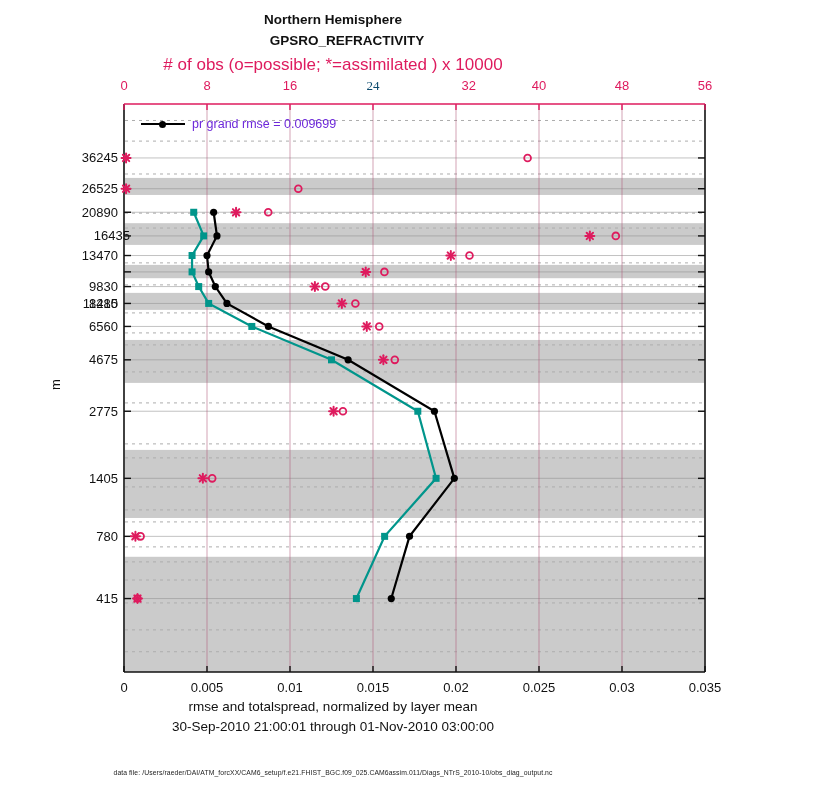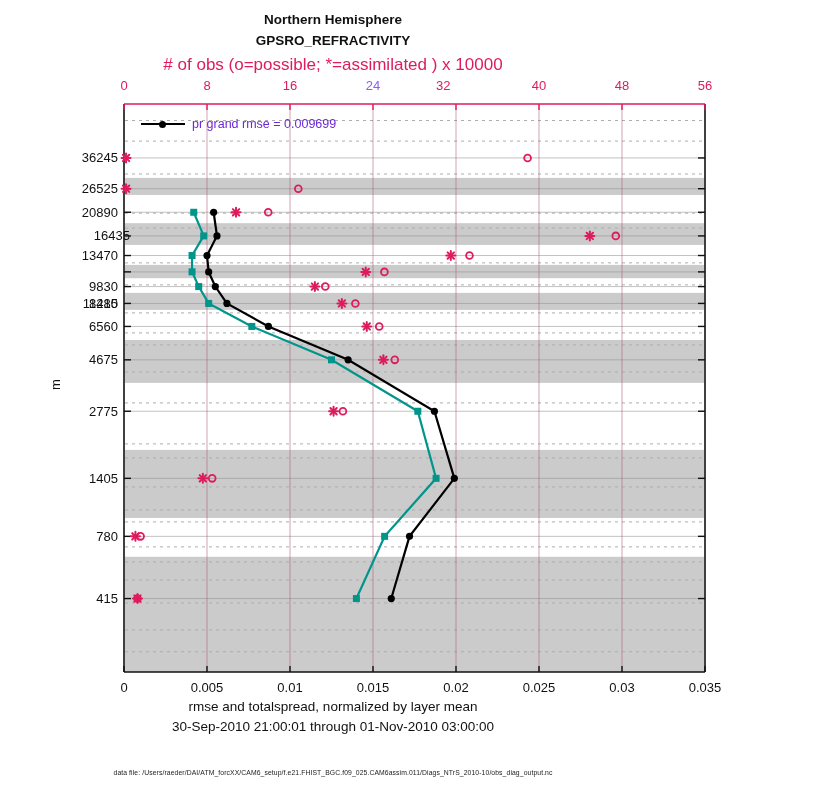--- a/index.html
+++ b/index.html
@@ -1,21 +1,21 @@
 <!DOCTYPE html>
 <html><head>
 <meta charset="utf-8">
 <style>
   html,body{margin:0;padding:0;background:#fff;}
   #fig{position:relative;width:830px;height:800px;background:#fff;overflow:hidden;
        font-family:"Liberation Sans","DejaVu Sans",sans-serif;}
   #plot-svg{position:absolute;left:0;top:0;}
   .ctr{position:absolute;left:0;width:666px;text-align:center;}
   .t1{top:12px;font-size:13.5px;font-weight:bold;color:#111;}
-  .t2{top:33px;font-size:13.5px;font-weight:bold;color:#111;}
+  .t2{top:33px;font-size:13.5px;font-weight:bold;color:#111;padding-left:14px;}
   .toplab{top:55px;font-size:17px;color:#de1b5e;}
   .xlab{top:699px;font-size:13.5px;color:#111;}
   .xlab2{top:719px;font-size:13.5px;color:#111;}
   .footer{top:769px;font-size:6.8px;color:#222;letter-spacing:0.1px;}
   .ylab{position:absolute;left:50px;top:377px;font-size:13px;color:#111;
         transform:rotate(-90deg);transform-origin:center;}
   .ticklab{position:absolute;font-size:13px;color:#111;white-space:nowrap;}
   .toptick{color:#de1b5e;}
   .yticklab{position:absolute;font-size:13px;color:#111;width:72px;text-align:right;}
   #legend{position:absolute;left:141px;top:116px;}
@@ -246,22 +246,22 @@
       <span class="leg-text">pr grand rmse = 0.009699</span>
     </div>
   </div>
 
   <div class="ctr xlab">rmse and totalspread, normalized by layer mean</div>
   <div class="ctr xlab2">30-Sep-2010 21:00:01 through 01-Nov-2010 03:00:00</div>
   <div class="ctr footer">data file: /Users/raeder/DAI/ATM_forcXX/CAM6_setup/f.e21.FHIST_BGC.f09_025.CAM6assim.011/Diags_NTrS_2010-10/obs_diag_output.nc</div>
 <div class="ticklab toptick" style="left: 104px; top: 78px; width: 40px; text-align: center; color: rgb(222, 27, 94);">0</div>
     <div class="ticklab toptick" style="left: 187px; top: 78px; width: 40px; text-align: center; color: rgb(222, 27, 94);">8</div>
     <div class="ticklab toptick" style="left: 270px; top: 78px; width: 40px; text-align: center; color: rgb(222, 27, 94);">16</div>
-    <div class="ticklab toptick" style="left: 353px; top: 78px; width: 40px; text-align: center; color: #8b5cf6;">24</div>
-    <div class="ticklab toptick" style="left: 436px; top: 78px; width: 40px; text-align: left; color: rgb(222, 27, 94);">32</div>
+    <div class="ticklab toptick" style="left: 353px; top: 78px; width: 40px; text-align: center; color: #0c4a6e; font-family: Liberation Serif, serif;">24</div>
+    <div class="ticklab toptick" style="left: 436px; top: 78px; width: 40px; text-align: right; color: rgb(222, 27, 94);">32</div>
     <div class="ticklab toptick" style="left: 519px; top: 78px; width: 40px; text-align: center; color: rgb(222, 27, 94);">40</div>
     <div class="ticklab toptick" style="left: 602px; top: 78px; width: 40px; text-align: center; color: rgb(222, 27, 94);">48</div>
     <div class="ticklab toptick" style="left: 685px; top: 78px; width: 40px; text-align: center; color: rgb(222, 27, 94);">56</div>
     <div class="ticklab" style="left: 94px; top: 680px; width: 60px; text-align: center;">0</div>
     <div class="ticklab" style="left: 177px; top: 680px; width: 60px; text-align: center;">0.005</div>
     <div class="ticklab" style="left: 260px; top: 680px; width: 60px; text-align: center;">0.01</div>
     <div class="ticklab" style="left: 343px; top: 680px; width: 60px; text-align: center;">0.015</div>
     <div class="ticklab" style="left: 426px; top: 680px; width: 60px; text-align: center;">0.02</div>
     <div class="ticklab" style="left: 509px; top: 680px; width: 60px; text-align: center;">0.025</div>
     <div class="ticklab" style="left: 592px; top: 680px; width: 60px; text-align: center;">0.03</div>

